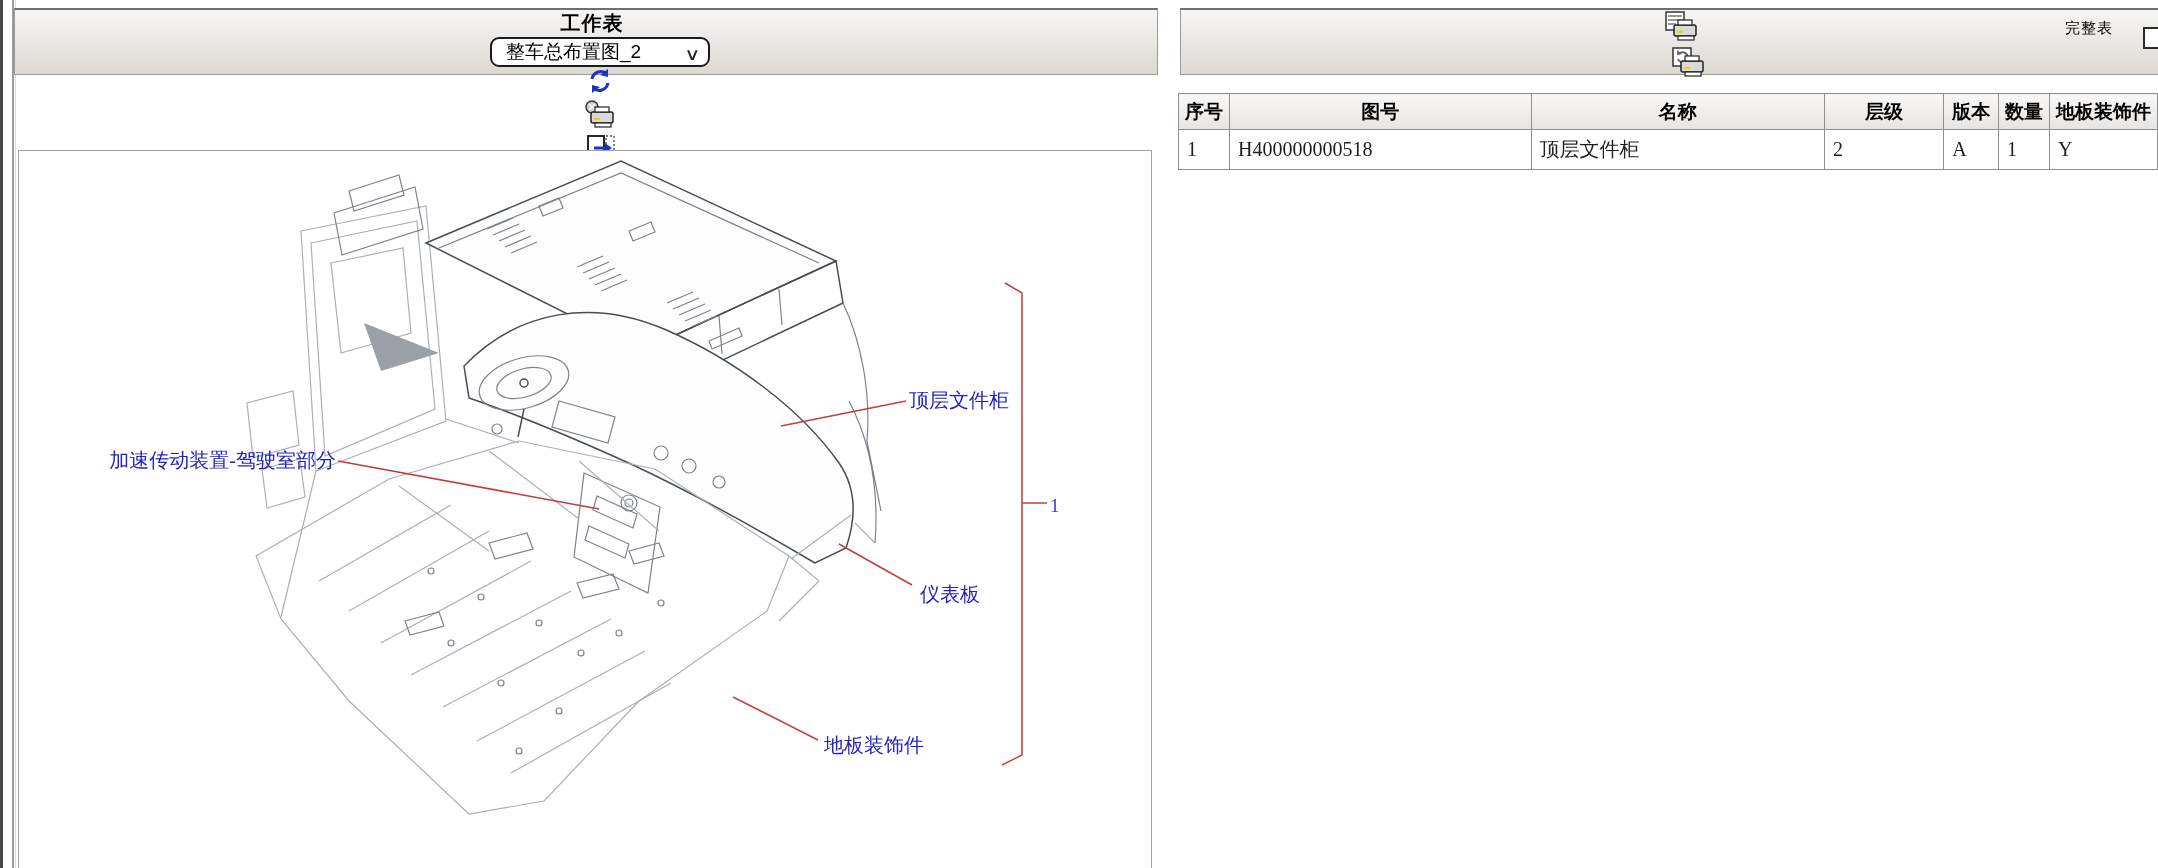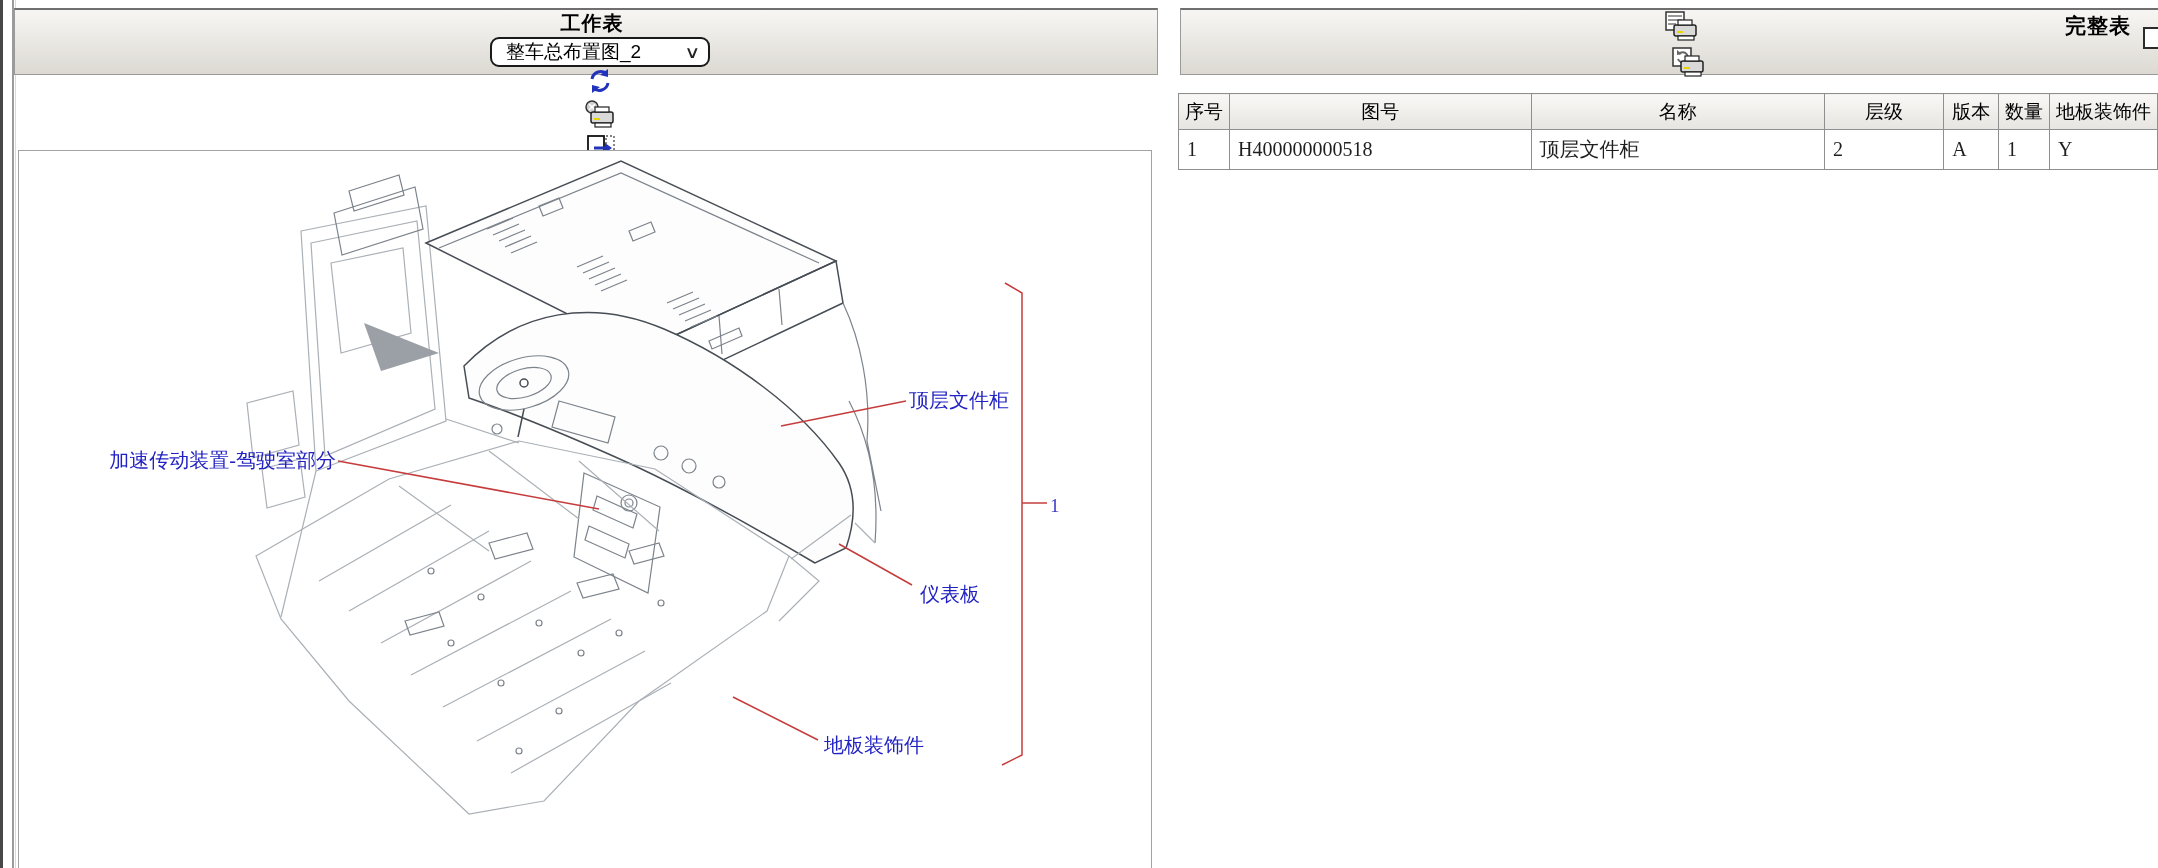--- a/index.html
+++ b/index.html
@@ -19,29 +19,29 @@
     border:1px solid #9a9a9a;border-top:2px solid #6f6f6f;
     display:flex;align-items:center;flex-direction:column;
   }
   #toolbar-left{left:14px;width:1144px;padding:0 16px 0 28px;}
   #toolbar-right{left:1180px;width:990px;padding:0 0 0 14px;}
 
   .ws-label{font-size:20px;font-weight:bold;letter-spacing:1px;}
   .select-box{
     margin-left:16px;width:220px;height:38px;box-sizing:border-box;
     border:2px solid #1a1a1a;border-radius:9px;background:#fff;
-    display:flex;align-items:center;padding:0 10px 0 14px;font-size:19px;
+    display:flex;align-items:flex-end;padding:0 10px 0 14px;font-size:19px;
   }
   .select-box .sel-text{flex:1;}
   .chev{font-size:17px;color:#222;transform:scaleX(1.3);margin-left:4px;}
   .tb-icon{margin-left:16px;display:inline-block;}
   .tb-spacer{flex:1;}
   .gap14{margin-left:14px;}
 
-  .full-label{position:absolute;left:884px;top:2px;font-size:21px;font-weight:bold;letter-spacing:1px;}
+  .full-label{position:absolute;left:884px;top:9px;font-size:15px;font-weight:normal;letter-spacing:1px;}
   .full-check{
     position:absolute;left:962px;top:17px;width:22px;height:22px;box-sizing:border-box;
     border:2px solid #2b2b2b;background:#fff;
   }
 
   
   #diagram-box{
     position:absolute;left:18px;top:150px;width:1134px;height:760px;
     box-sizing:border-box;border:1px solid #a2a2a2;background:#fff;
   }
@@ -57,21 +57,21 @@
   
   #parts-table{
     position:absolute;left:1178px;top:93px;border-collapse:collapse;table-layout:fixed;
     border:1px solid #7c7c7c;
   }
   #parts-table th,#parts-table td{
     border:1px solid #8f8f8f;box-sizing:border-box;overflow:hidden;white-space:nowrap;
   }
   #parts-table th{
     height:36px;background:linear-gradient(#f9f8f6,#e7e5e1);
-    font-size:19px;font-weight:normal;padding:0 6px;text-align:center;
+    font-size:19px;font-weight:bold;padding:0 6px;text-align:center;
   }
   #parts-table td{
     height:40px;background:#fff;font-family:"Liberation Serif",serif;
     font-size:20px;color:#1f1f1f;padding:0 8px;text-align:left;
   }
 </style>
 </head>
 <body>
 
 <div class="vline1"></div>

